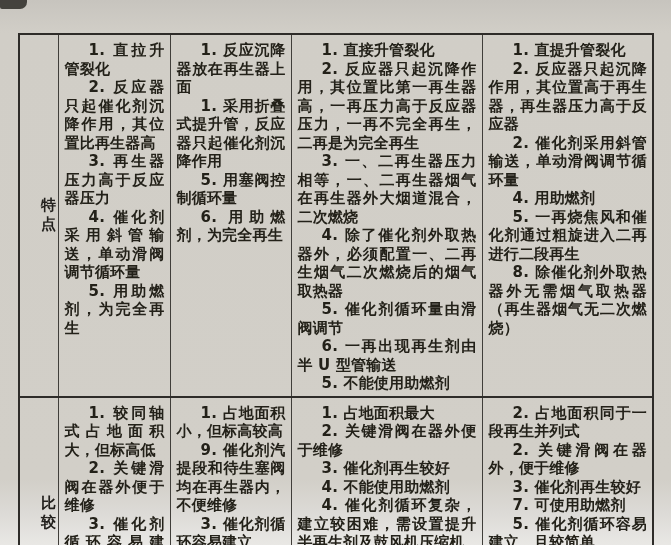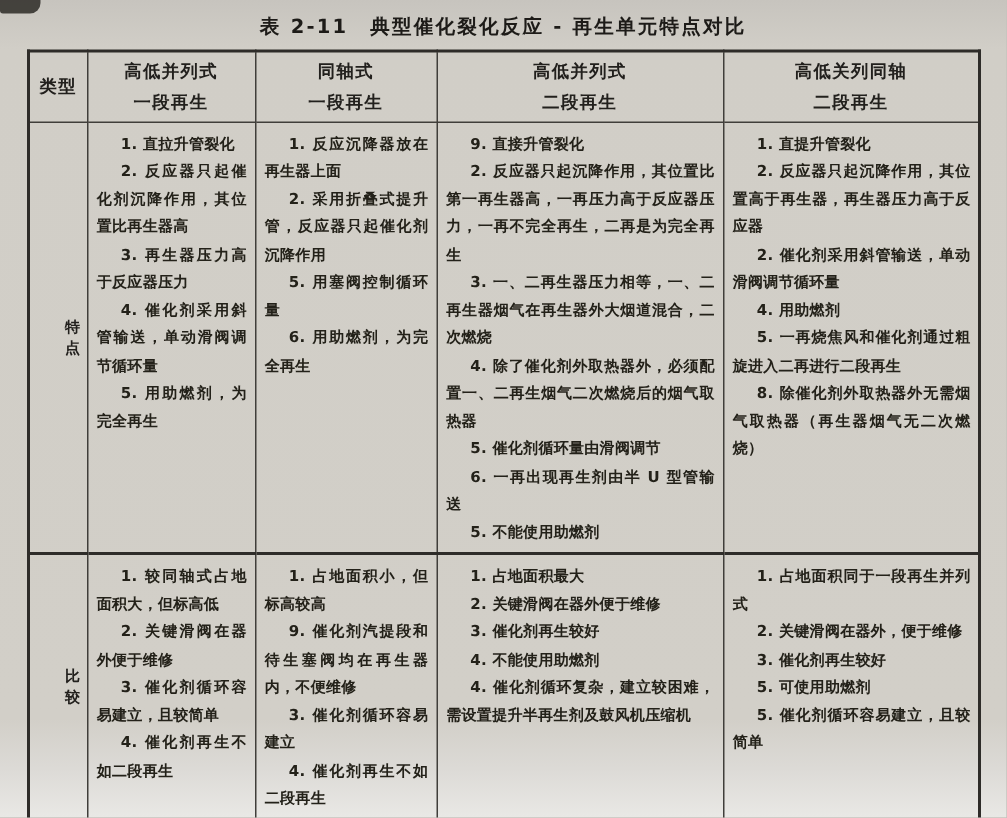--- a/index.html
+++ b/index.html
@@ -28,92 +28,72 @@
   table.cmp td{
     border:1px solid #403e3a;
     color:#22201d;
   }
   td.head-cell{
     text-align:center;vertical-align:middle;
     font-size:11.5px;font-weight:bold;line-height:21px;letter-spacing:1px;
   }
   td.row-label{
     text-align:center;vertical-align:middle;
-    font-size:10px;font-weight:bold;letter-spacing:1px;padding-left:21px;
+    font-size:15px;font-weight:bold;letter-spacing:1px;padding-left:21px;
   }
   td.body-cell{
     vertical-align:top;padding:6px 5px 3px 6px;
   }
   tr.features-row td{border-bottom:2px solid #2e2c29;}
   tr.header-row{height:47px;}
   tr.features-row{height:250px;}
   tr.compare-row{height:175px;}
   p.cell-item{
-    margin:0;font-size:10px;line-height:18.5px;font-weight:600;
+    margin:0;font-size:15px;line-height:18.5px;font-weight:600;
     text-indent:1.6em;text-align:justify;letter-spacing:.2px;color:#232119;
   }
   .doc-note{
     position:absolute;left:30px;top:514px;width:620px;
     font-size:11px;font-weight:600;color:#2a2823;letter-spacing:.5px;
   }
 </style>
 </head>
 <body>
 
 <div class="scan-page">
   <div class="scan-smudge"></div>
 
-  <div class="doc-title">表 2-11　典型催化裂化反应 - 再生单元特点对比</div>
 
   <table class="cmp">
     <colgroup>
       <col style="width:39px">
       <col style="width:112px">
       <col style="width:121px">
       <col style="width:191px">
       <col style="width:171px">
     </colgroup>
     <tbody>
-      <tr class="header-row">
-        <td class="head-cell">类型</td>
-        <td class="head-cell">
-          <div>高低并列式</div>
-          <div>一段再生</div>
-        </td>
-        <td class="head-cell">
-          <div>同轴式</div>
-          <div>一段再生</div>
-        </td>
-        <td class="head-cell">
-          <div>高低并列式</div>
-          <div>二段再生</div>
-        </td>
-        <td class="head-cell">
-          <div>高低关列同轴</div>
-          <div>二段再生</div>
-        </td>
-      </tr>
 
       <tr class="features-row">
         <td class="row-label">特点</td>
         <td class="body-cell">
             <p class="cell-item">1. 直拉升管裂化</p>
             <p class="cell-item">2. 反应器只起催化剂沉降作用，其位置比再生器高</p>
             <p class="cell-item">3. 再生器压力高于反应器压力</p>
             <p class="cell-item">4. 催化剂采用斜管输送，单动滑阀调节循环量</p>
             <p class="cell-item">5. 用助燃剂，为完全再生</p>
           </td>
         <td class="body-cell">
             <p class="cell-item">1. 反应沉降器放在再生器上面</p>
-            <p class="cell-item">2. 采用折叠式提升管，反应器只起催化剂沉降作用</p>
+            <p class="cell-item">1. 采用折叠式提升管，反应器只起催化剂沉降作用</p>
             <p class="cell-item">5. 用塞阀控制循环量</p>
             <p class="cell-item">6. 用助燃剂，为完全再生</p>
           </td>
         <td class="body-cell">
-            <p class="cell-item">9. 直接升管裂化</p>
+            <p class="cell-item">1. 直接升管裂化</p>
             <p class="cell-item">2. 反应器只起沉降作用，其位置比第一再生器高，一再压力高于反应器压力，一再不完全再生，二再是为完全再生</p>
             <p class="cell-item">3. 一、二再生器压力相等，一、二再生器烟气在再生器外大烟道混合，二次燃烧</p>
             <p class="cell-item">4. 除了催化剂外取热器外，必须配置一、二再生烟气二次燃烧后的烟气取热器</p>
             <p class="cell-item">5. 催化剂循环量由滑阀调节</p>
             <p class="cell-item">6. 一再出现再生剂由半 U 型管输送</p>
             <p class="cell-item">5. 不能使用助燃剂</p>
           </td>
         <td class="body-cell">
             <p class="cell-item">1. 直提升管裂化</p>
             <p class="cell-item">2. 反应器只起沉降作用，其位置高于再生器，再生器压力高于反应器</p>
@@ -139,23 +119,23 @@
             <p class="cell-item">4. 催化剂再生不如二段再生</p>
           </td>
         <td class="body-cell">
             <p class="cell-item">1. 占地面积最大</p>
             <p class="cell-item">2. 关键滑阀在器外便于维修</p>
             <p class="cell-item">3. 催化剂再生较好</p>
             <p class="cell-item">4. 不能使用助燃剂</p>
             <p class="cell-item">4. 催化剂循环复杂，建立较困难，需设置提升半再生剂及鼓风机压缩机</p>
           </td>
         <td class="body-cell">
-            <p class="cell-item">1. 占地面积同于一段再生并列式</p>
+            <p class="cell-item">2. 占地面积同于一段再生并列式</p>
             <p class="cell-item">2. 关键滑阀在器外，便于维修</p>
             <p class="cell-item">3. 催化剂再生较好</p>
-            <p class="cell-item">5. 可使用助燃剂</p>
+            <p class="cell-item">7. 可使用助燃剂</p>
             <p class="cell-item">5. 催化剂循环容易建立，且较简单</p>
           </td>
       </tr>
     </tbody>
   </table>
 
 </div>
 
 </body></html>

